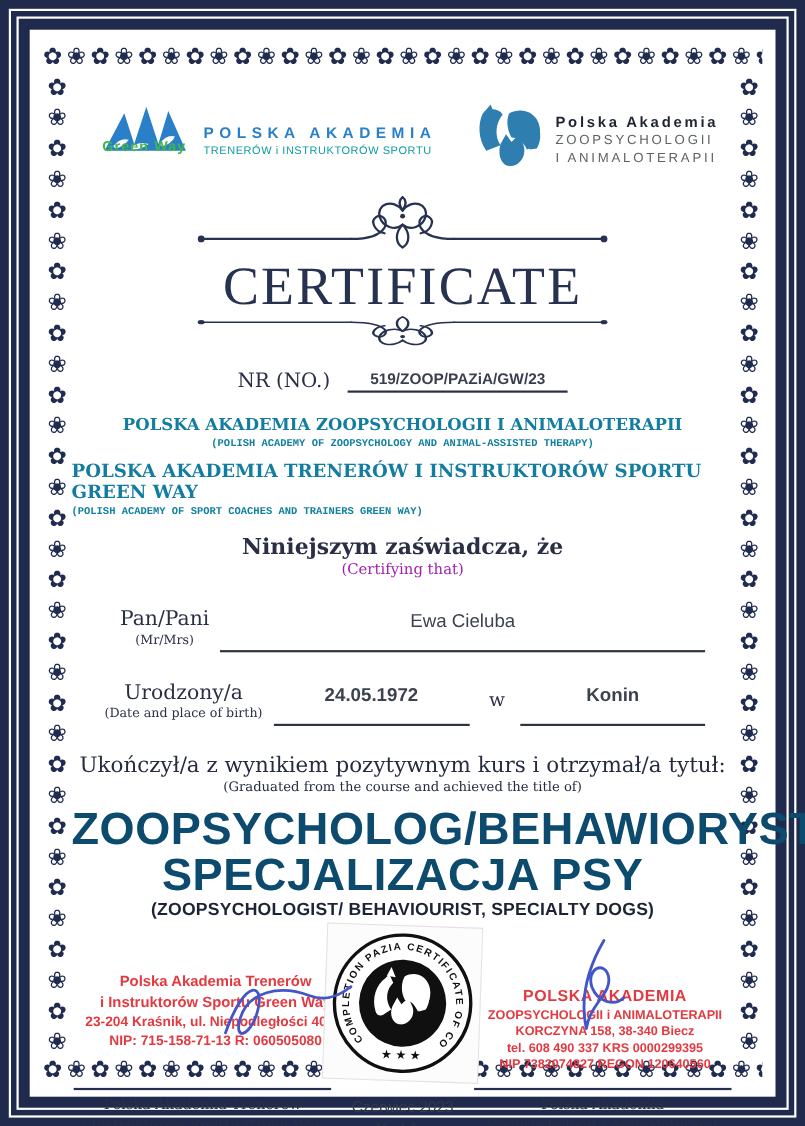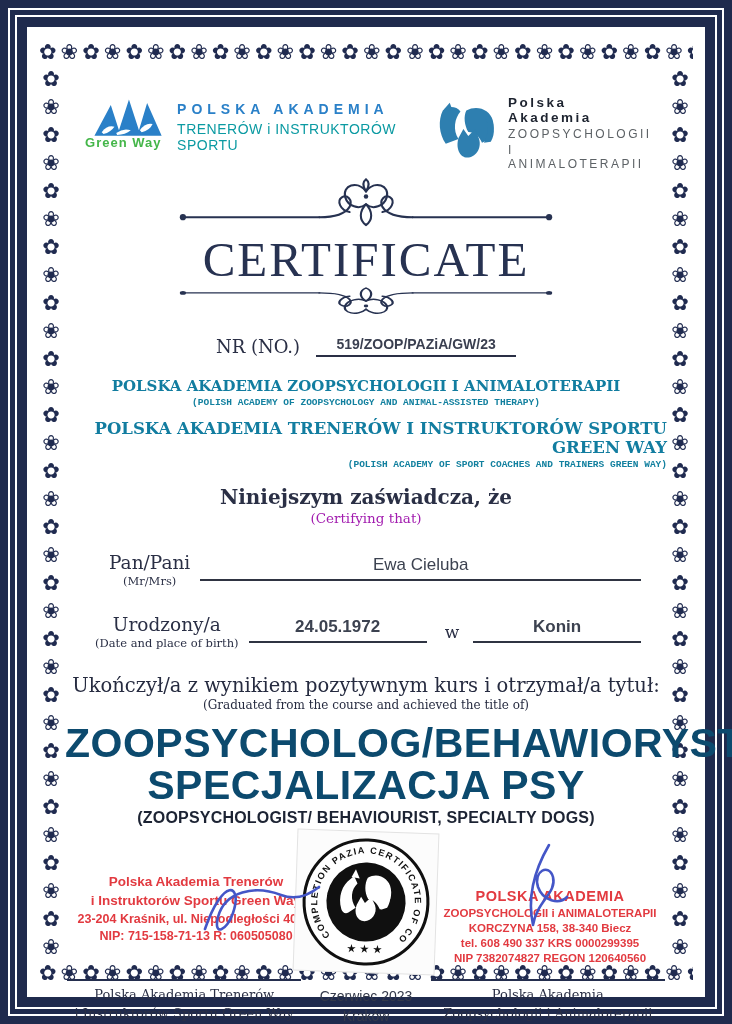--- a/index.html
+++ b/index.html
@@ -13,53 +13,53 @@
   .orn-bottom { bottom:11px; left:12px; right:12px; height:27px; }
   .orn-left   { left:11px; top:40px; bottom:40px; width:27px; writing-mode:vertical-rl; line-height:27px; }
   .orn-right  { right:11px; top:40px; bottom:40px; width:27px; writing-mode:vertical-rl; line-height:27px; }
   .content { position:absolute; inset:42px 38px; }
 
   
   .logos-row { display:flex; justify-content:space-between; align-items:flex-start; margin:24px 14px 0 24px; height:74px; }
   .logo-left { display:flex; align-items:center; gap:10px; }
   .gw-text-block { padding-top:6px; }
   .gw-line1 { color:#2a80c8; font-weight:bold; font-size:14px; letter-spacing:5px; }
-  .gw-line2 { color:#0b9aa2; font-size:14px; letter-spacing:0.5px; margin-top:4px; }
+  .gw-line2 { color:#0b9aa2; font-size:10px; letter-spacing:0.5px; margin-top:4px; }
   .gw-brand { color:#44b649; font-weight:bold; font-size:13px; letter-spacing:1px; margin-top:2px; }
   .logo-right { display:flex; align-items:center; gap:10px; padding-top:2px; }
   .paz-line1 { color:#1e2430; font-weight:bold; font-size:13.5px; letter-spacing:2.5px; }
   .paz-line2, .paz-line3 { color:#5d6266; font-size:12px; letter-spacing:2.5px; margin-top:2px; }
 
   
   .flourish { display:block; margin:10px auto 0; }
   .flourish.flip { transform:scaleY(-1); margin-top:-6px; }
   .cert-title { text-align:center; font-family:"Liberation Serif", serif; font-size:49px; letter-spacing:2px; color:#273251; margin-top:-4px; font-weight:500; }
 
   
   .nr-row { display:flex; justify-content:center; align-items:flex-end; margin-top:18px; }
   .nr-label { font-family:"DejaVu Serif", serif; font-size:18px; color:#2a2f45; }
   .nr-value { width:200px; margin-left:16px; border-bottom:2px solid #2a2f45; text-align:center; font-size:14px; font-weight:bold; color:#3a3f50; padding-bottom:3px; }
 
   
   .academy1 { margin-top:20px; text-align:center; }
-  .academy2 { margin-top:11px; text-align:right; }
+  .academy2 { margin-top:11px; text-align:left; }
   .academy-name  { font-family:"DejaVu Serif", serif; font-weight:bold; color:#127da0; font-size:15px; }
   .academy2 .academy-name { font-size:16.5px; }
   .academy-trans { font-family:Liberation Mono, monospace; font-weight:bold; color:#12809f; font-size:9.5px; margin-top:2px; }
 
   .certify { margin-top:15px; text-align:center; }
   .certify-pl { font-family:"DejaVu Serif", serif; font-size:20px; color:#2a2f45;font-weight:bold; }
   .certify-en { font-family:"DejaVu Serif", serif; font-size:13.5px; color:#a21caf; margin-top:1px; }
 
   
   .fill-row { display:flex; align-items:flex-start; margin:26px 26px 0 44px; }
   .fill-label-block { text-align:center; flex:0 0 auto; }
   .fill-label-pl { font-family:"DejaVu Serif", serif; font-size:18.5px; color:#2a2f45; }
   .fill-label-en { font-family:"DejaVu Serif", serif; font-size:11.5px; color:#2a2f45; margin-top:1px; }
-  .fill-line { border-bottom:2px solid #2f3442; text-align:center; font-size:17px; color:#3c4250; padding-bottom:4px; margin-top:3px; }
+  .fill-line { border-bottom:2px solid #2f3442; text-align:center; font-size:17px; color:#3c4250; padding-bottom:16px; margin-top:3px; }
   .name-line { flex:1 1 auto; margin-left:10px; }
   .date-line { width:178px; margin-left:10px; font-weight:bold; }
   .place-line { flex:1 1 auto; font-weight:600; }
   .conj-w { font-family:"DejaVu Serif", serif; font-size:17px; color:#2a2f45; margin:8px 14px 0 18px; }
 
   .graduation { margin-top:24px; text-align:center; }
   .graduation-pl { font-family:"DejaVu Serif", serif; font-size:19.5px; color:#262b40; }
   .graduation-en { font-family:"DejaVu Serif", serif; font-size:12px; color:#262b40; margin-top:1px; }
 
   .award { margin-top:10px; text-align:center; }

